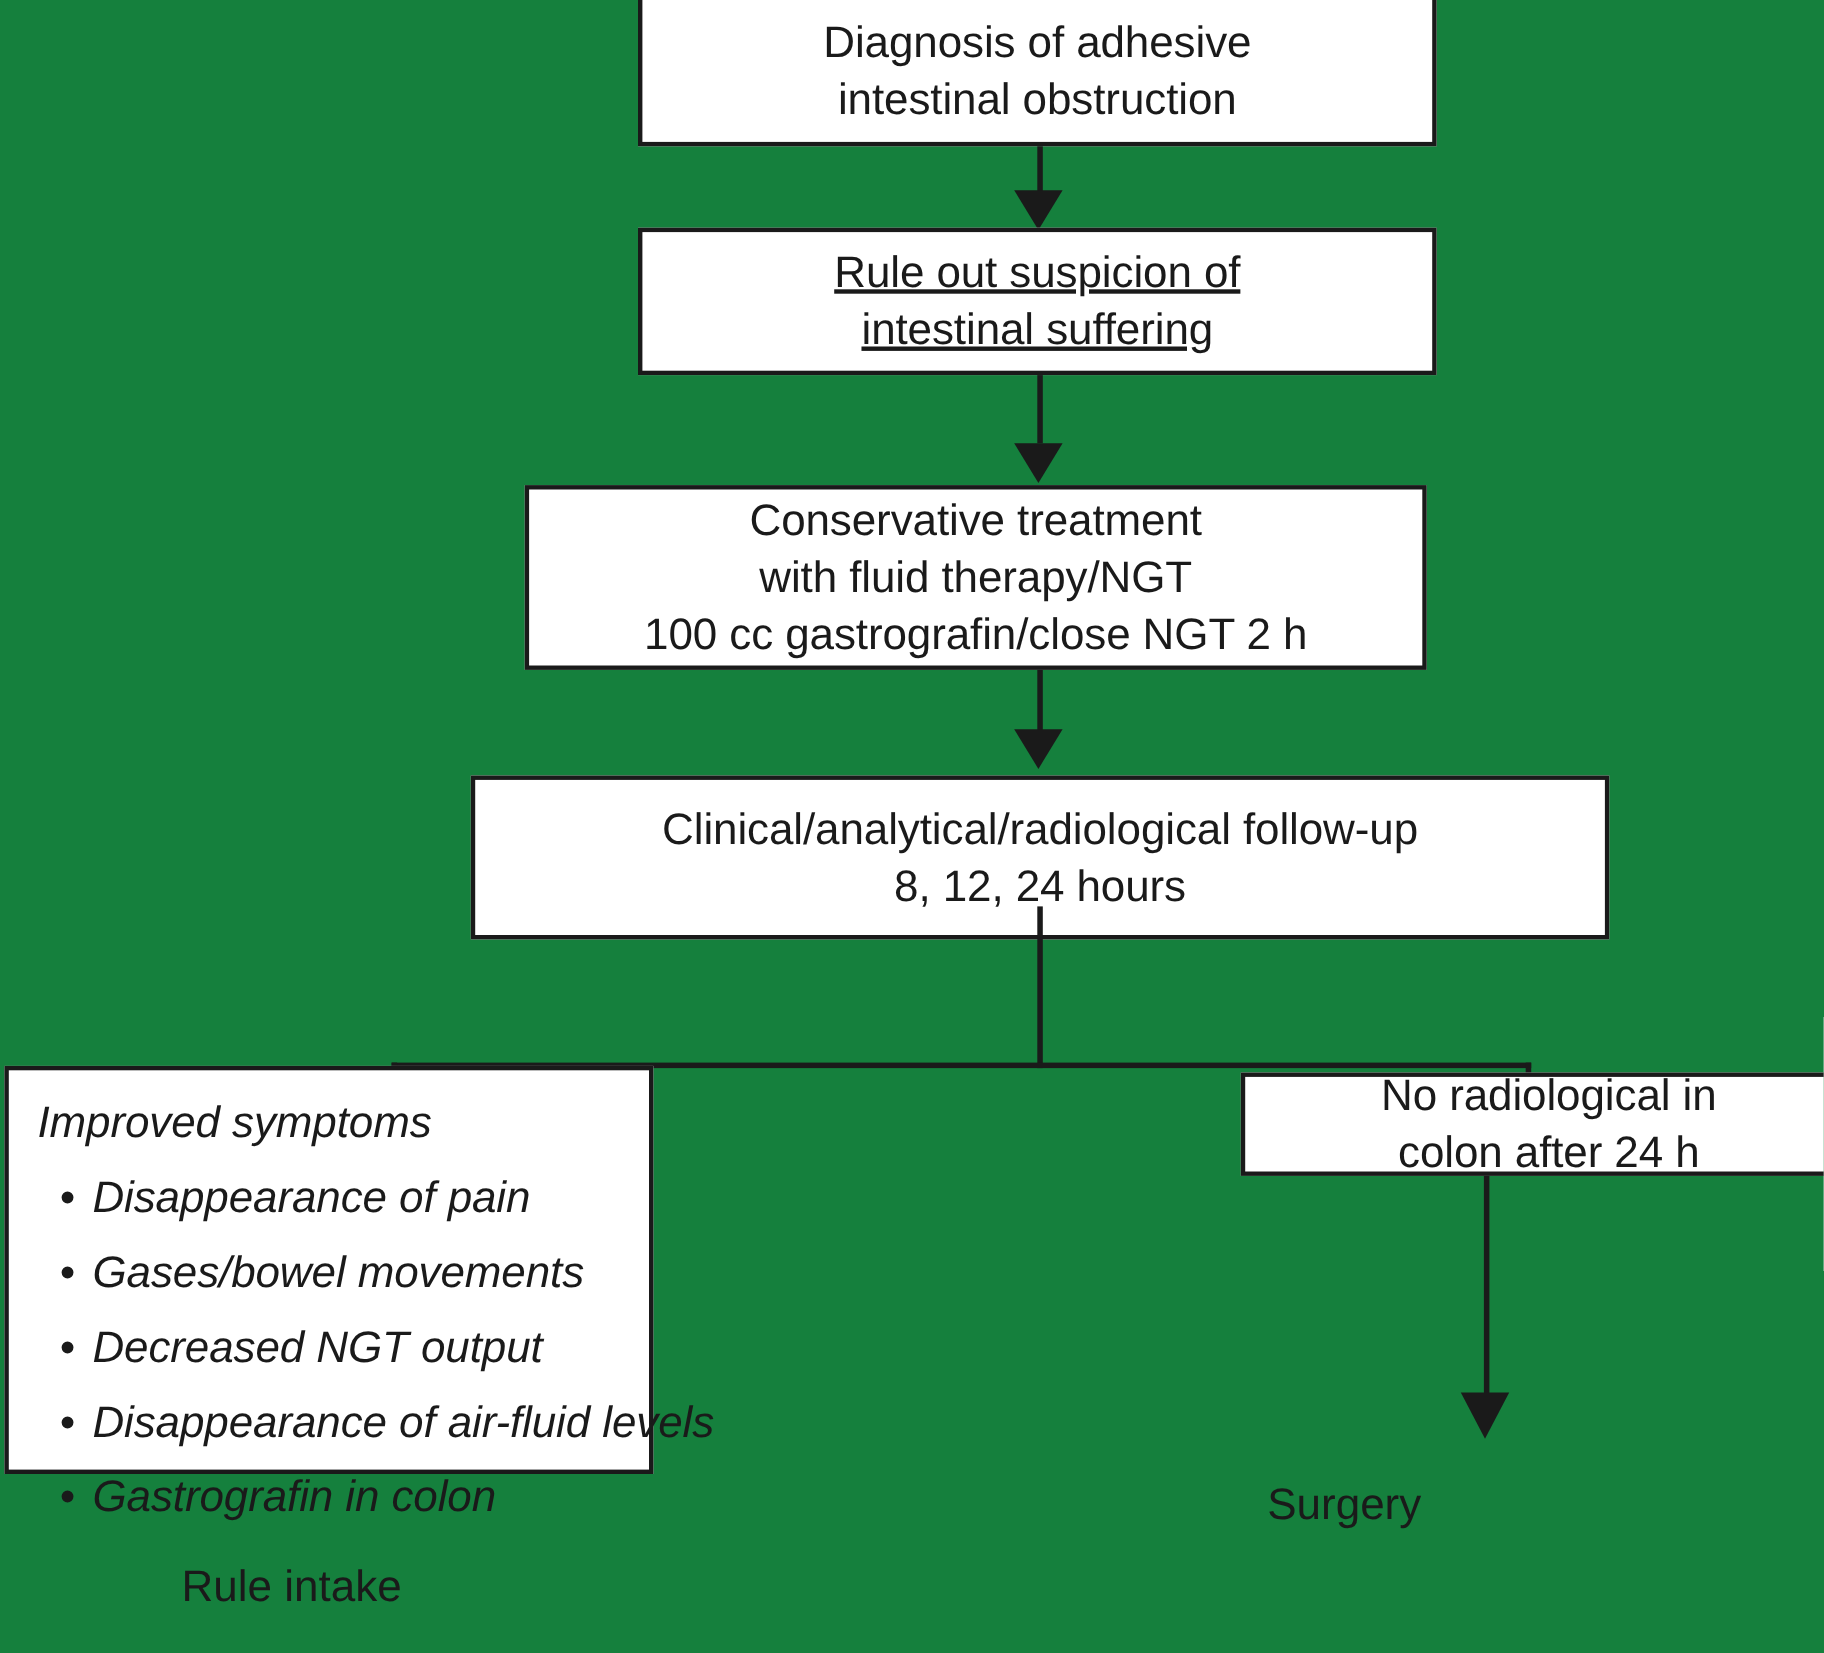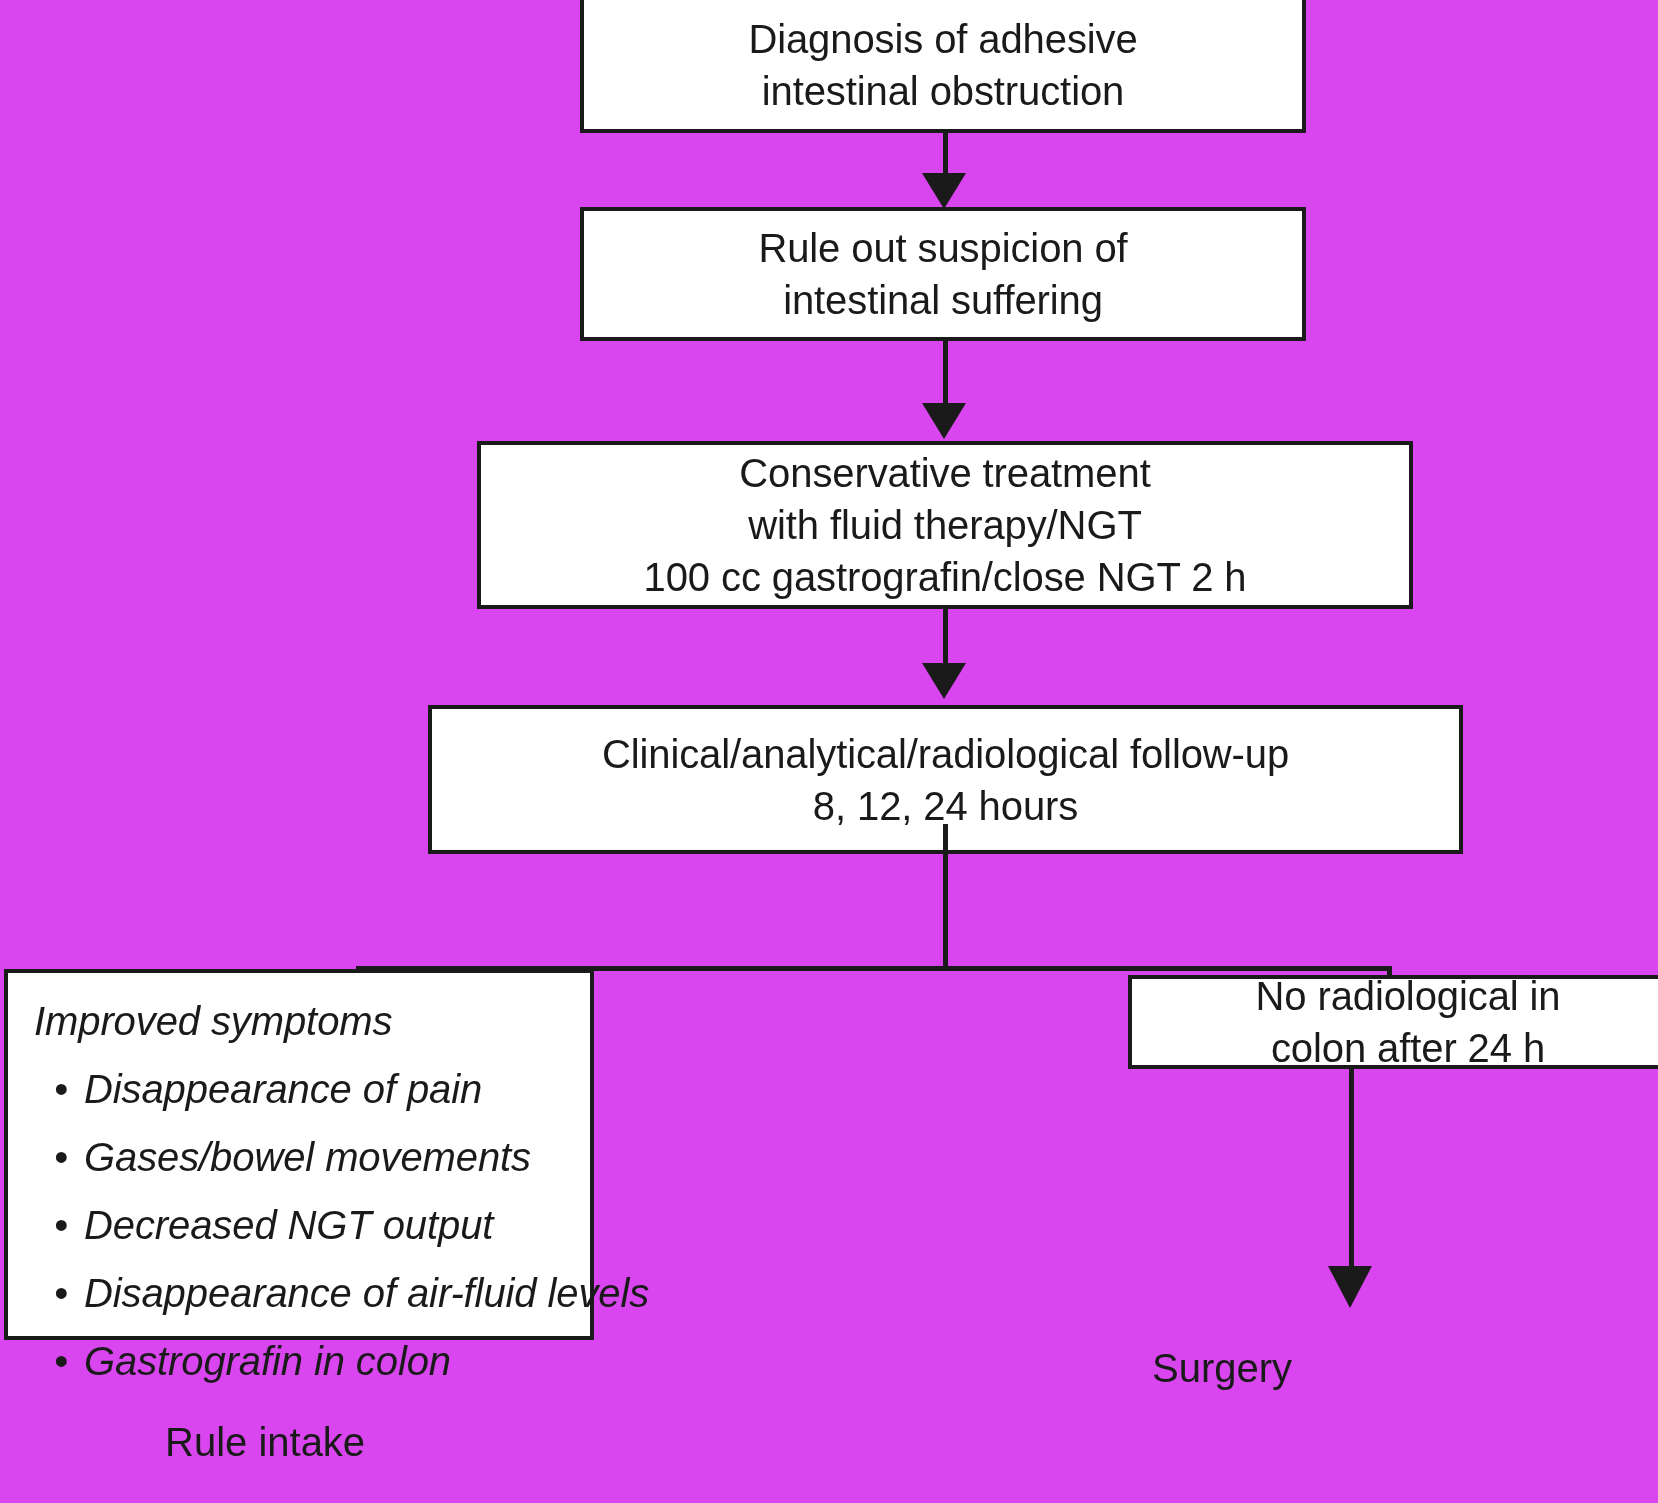--- a/index.html
+++ b/index.html
@@ -8,21 +8,21 @@
     background: #ffffff;
   }
   body {
     font-family: "Liberation Sans", sans-serif;
     color: #1a1a1a;
   }
   #canvas {
     position: relative;
     width: 1658px;
     height: 1503px;
-    background: #d946ef;
+    background: #15803d;
     overflow: hidden;
   }
   .node {
     position: absolute;
     box-sizing: border-box;
     border: 4px solid #1a1a1a;
     background: #ffffff;
     display: flex;
     flex-direction: column;
     align-items: center;
@@ -31,23 +31,23 @@
     font-size: 40px;
     line-height: 1.30;
     color: #1a1a1a;
     letter-spacing: -0.1px;
   }
   .node .line { display: block; white-space: nowrap; }
 
   
   #node-diagnosis { left: 580px; top: -4px; width: 726px; height: 137px; }
   
-  #node-ruleout { left: 580px; top: 207px; width: 726px; height: 134px; }
-  
-  #node-conservative { left: 477px; top: 441px; width: 936px; height: 168px; }
+  #node-ruleout { left: 580px; top: 207px; width: 726px; height: 134px; text-decoration: underline; }
+  
+  #node-conservative { left: 477px; top: 441px; width: 820px; height: 168px; }
   
   #node-followup { left: 428px; top: 705px; width: 1035px; height: 149px; }
 
   
   #node-improved {
     left: 4px; top: 969px; width: 590px; height: 371px;
     display: block;
     padding: 22px 0 0 26px;
     text-align: left;
     align-items: flex-start;

